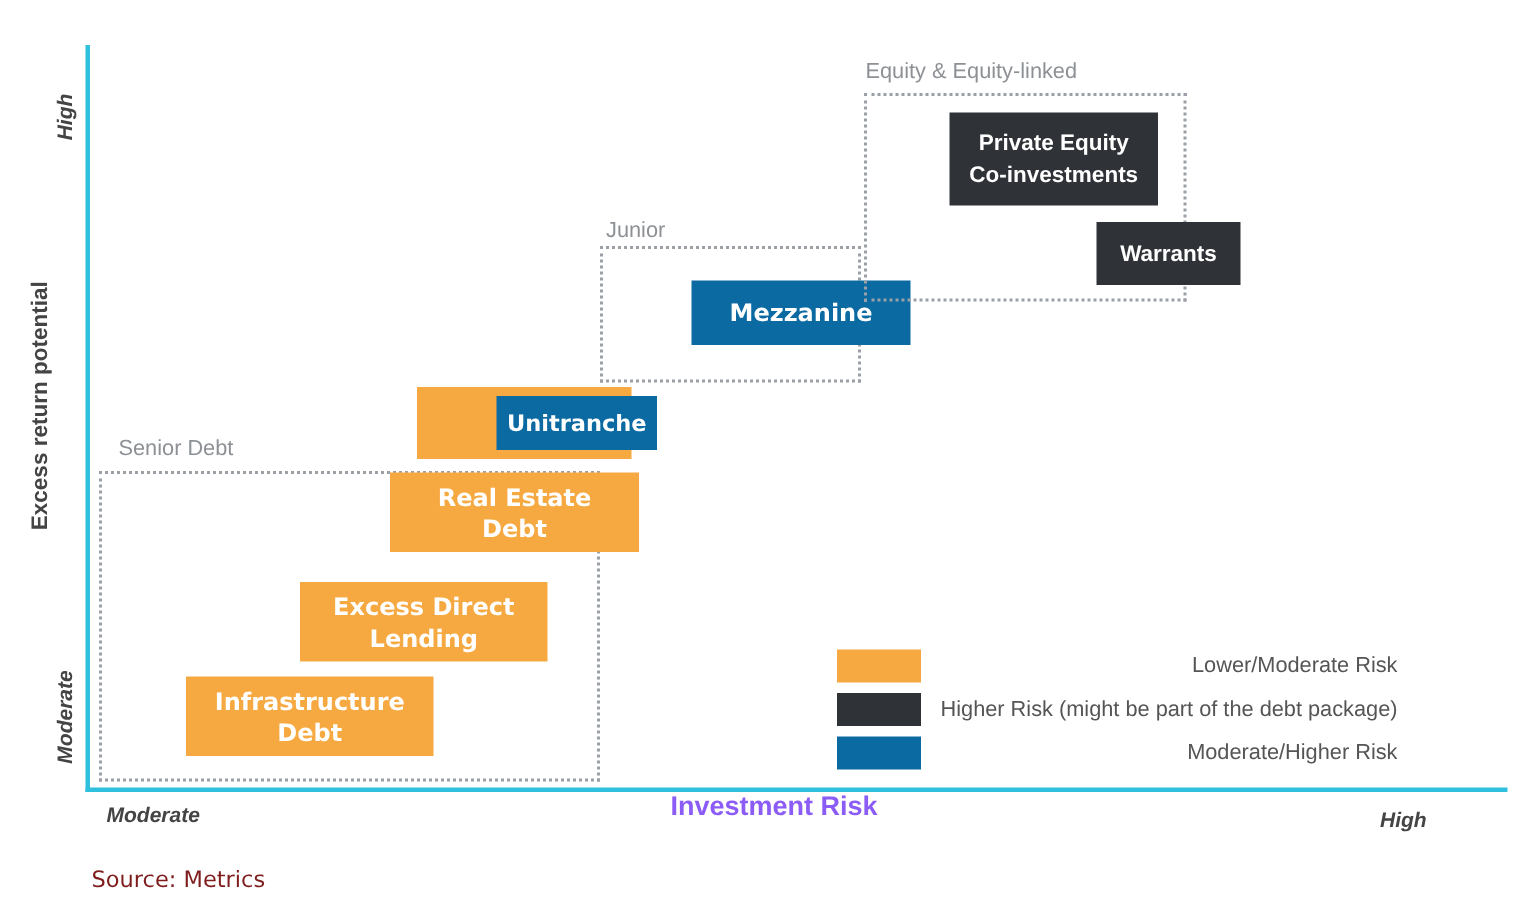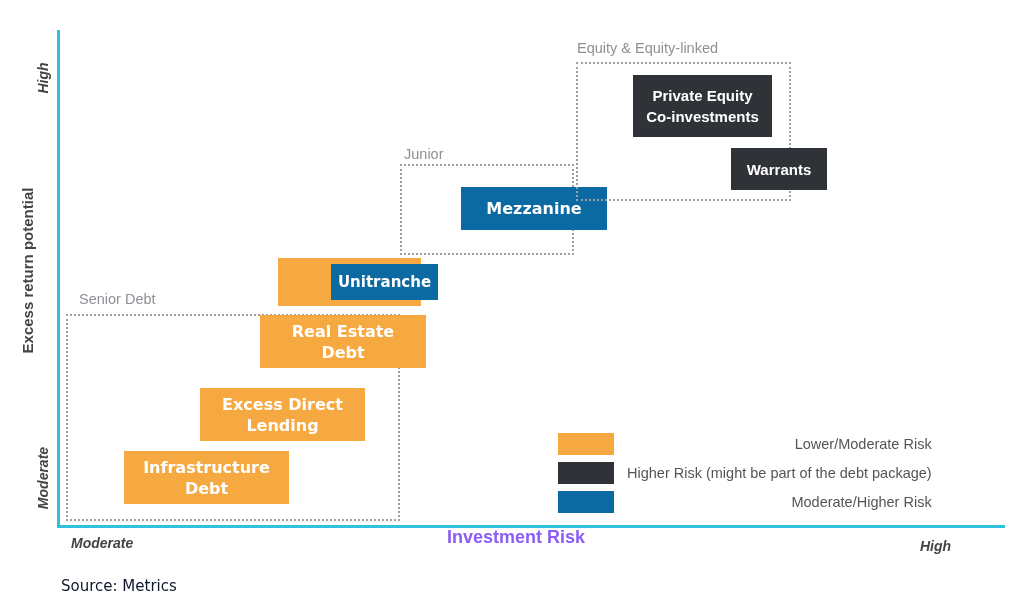--- a/index.html
+++ b/index.html
@@ -16,21 +16,21 @@
   .group { border:2px dotted #9aa0a6; }
   .glabel { font-size:14.5px; color:#8d9196; }
   .box { display:flex; align-items:center; justify-content:center; text-align:center;
          font-weight:bold; color:#ffffff; line-height:21px; box-sizing:border-box;margin-left:47px; }
   .orange { background:#f7a941; font-family:"DejaVu Sans", sans-serif; font-size:16px; }
   .blue { background:#0b6aa2; font-family:"DejaVu Sans", sans-serif; font-size:16px; }
   .dark { background:#2f3236; font-size:15px; }
   .legend-row { display:flex; align-items:center; height:24px; margin-bottom:5px;justify-content:space-between; }
   .swatch { width:56px; height:22px; margin-right:13px; }
   .legend-text { font-size:14.5px; color:#555; }
-  .source { left:61px; top:577px; font-size:15px; color:#0f172a; font-family:"DejaVu Sans", sans-serif; }
+  .source { left:61px; top:577px; font-size:15px; color:#7f1d1d; font-family:"DejaVu Sans", sans-serif; }
 </style>
 </head>
 <body>
 
 <div>
 
   <div class="abs axis-y"></div>
   <div class="abs axis-x"></div>
 
   <div class="abs ylabel">Excess return potential</div>

